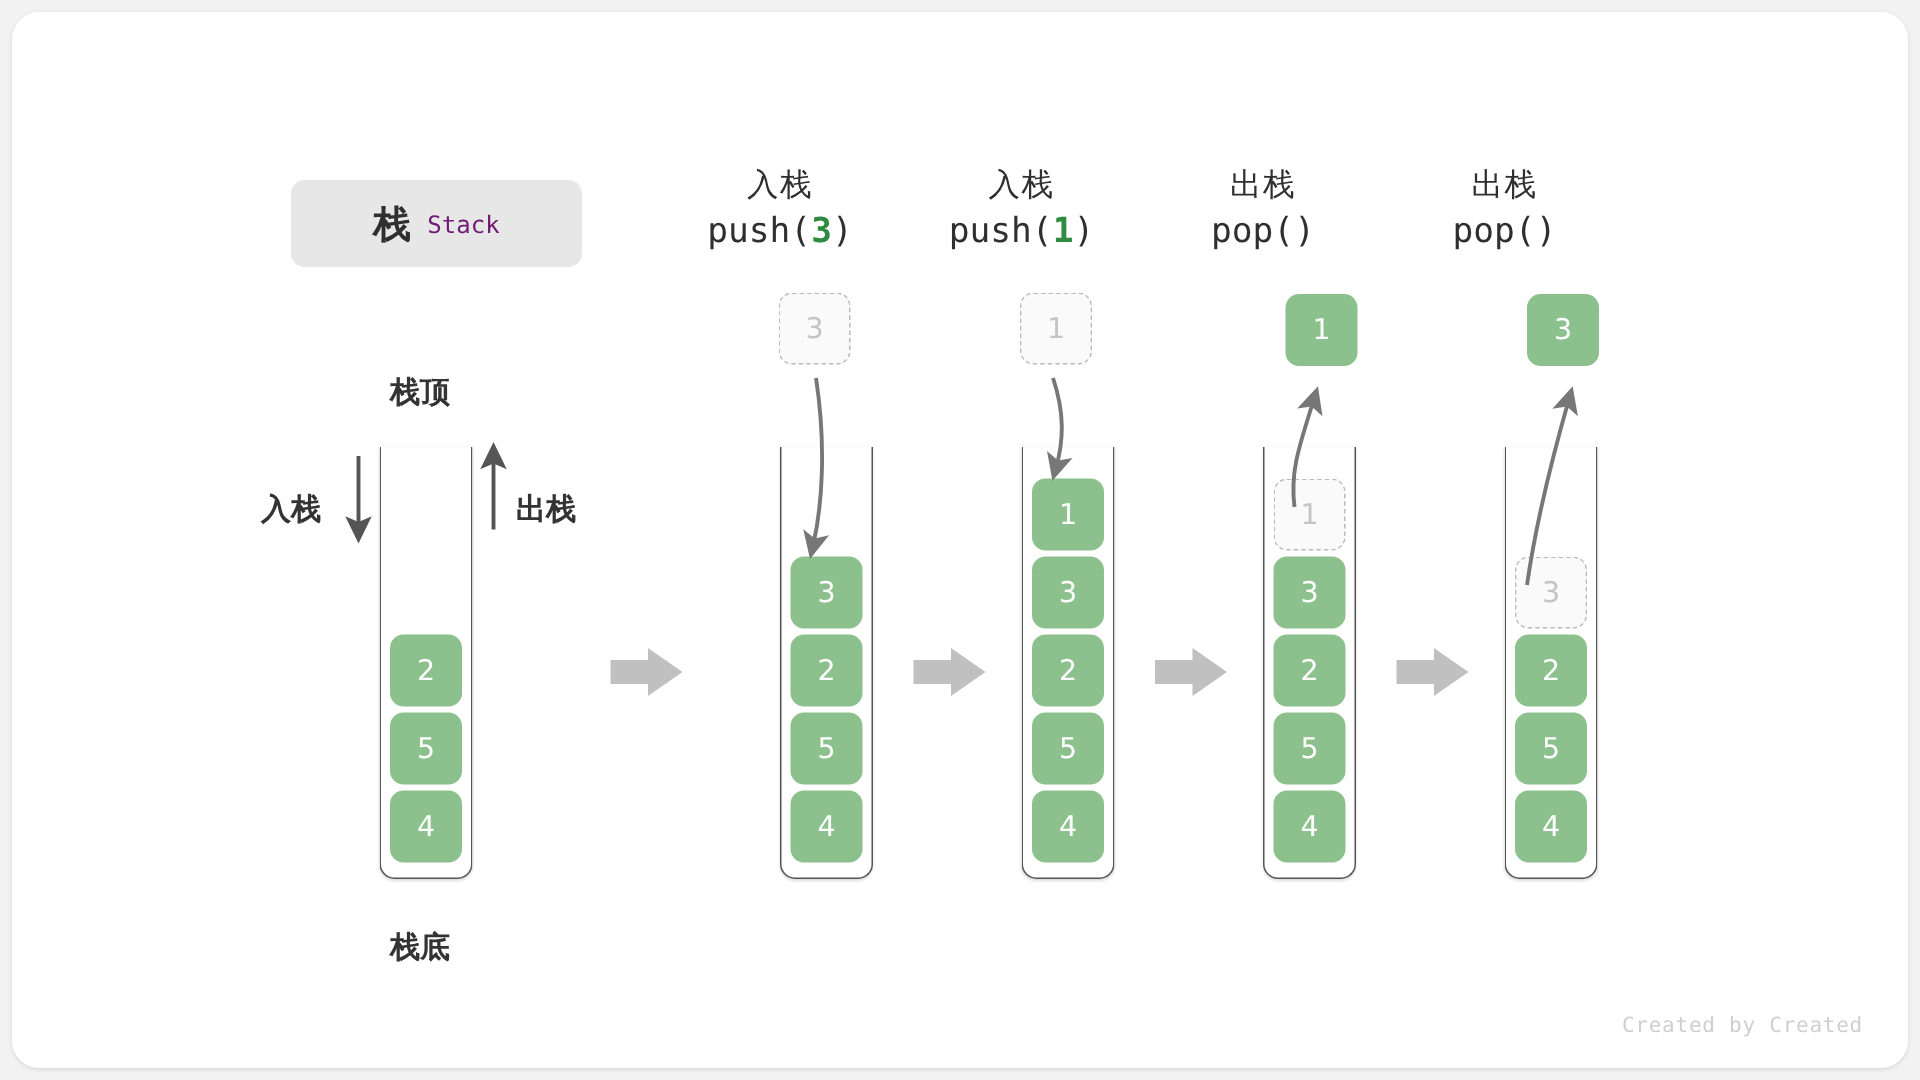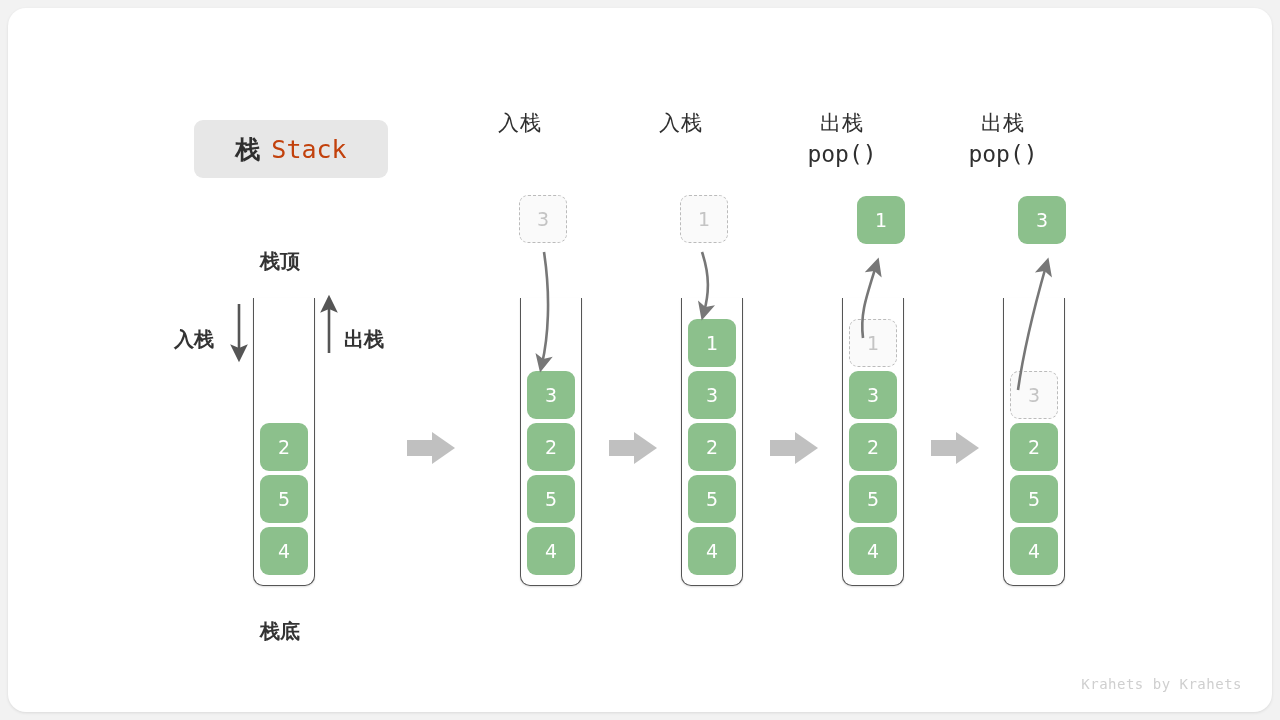--- a/index.html
+++ b/index.html
@@ -32,21 +32,21 @@
     background: #e7e7e7;
     border-radius: 9px;
     display: flex; align-items: center; justify-content: center;
   }
   .title-chip .t-cn {
     font-size: 25px; font-weight: bold; color: #2f2f2f;
     letter-spacing: 1px;
   }
   .title-chip .t-en {
     font-family: "DejaVu Sans Mono", "Liberation Mono", monospace;
-    font-size: 25px; color: #c2410c; margin-left: 10px;
+    font-size: 16px; color: #701a75; margin-left: 10px;
   }
 
   
   .lbl-bold {
     position: absolute;
     font-size: 20px; font-weight: bold; color: #333333;
     white-space: nowrap;
   }
 
   
@@ -133,24 +133,26 @@
       <span class="t-en">Stack</span>
     </div>
 
     <div class="lbl-bold" style="left:252px; top:240px;">栈顶</div>
     <div class="lbl-bold" style="left:252px; top:610px;">栈底</div>
     <div class="lbl-bold" style="left:166px; top:318px;">入栈</div>
     <div class="lbl-bold" style="left:336px; top:318px;">出栈</div>
 
     <div class="op-head" style="left:437px; top:100px;">
       <span class="op-cn">入栈</span>
+      <span class="op-code"><span>push(</span><span class="argnum">3</span><span>)</span></span>
     </div>
 
     <div class="op-head" style="left:598px; top:100px;">
       <span class="op-cn">入栈</span>
+      <span class="op-code"><span>push(</span><span class="argnum">1</span><span>)</span></span>
     </div>
 
     <div class="op-head" style="left:759px; top:100px;">
       <span class="op-cn">出栈</span>
       <span class="op-code"><span>pop(</span><span class="argnum"></span><span>)</span></span>
     </div>
 
     <div class="op-head" style="left:920px; top:100px;">
       <span class="op-cn">出栈</span>
       <span class="op-code"><span>pop(</span><span class="argnum"></span><span>)</span></span>
@@ -242,16 +244,16 @@
 
       <g>
         <path d="M855,330 C852,306 858,290 868,258" stroke="#777777" stroke-width="2.6" fill="none" marker-end="url(#mk-thin)"></path>
       </g>
 
       <g>
         <path d="M1010,382 C1016,340 1026,300 1038,258" stroke="#777777" stroke-width="2.6" fill="none" marker-end="url(#mk-thin)"></path>
       </g>
     </svg>
 
-    <div class="credit">Krahets by Krahets</div>
+    <div class="credit">Created by Created</div>
 
   </div>
 </div>
 
 </body></html>

